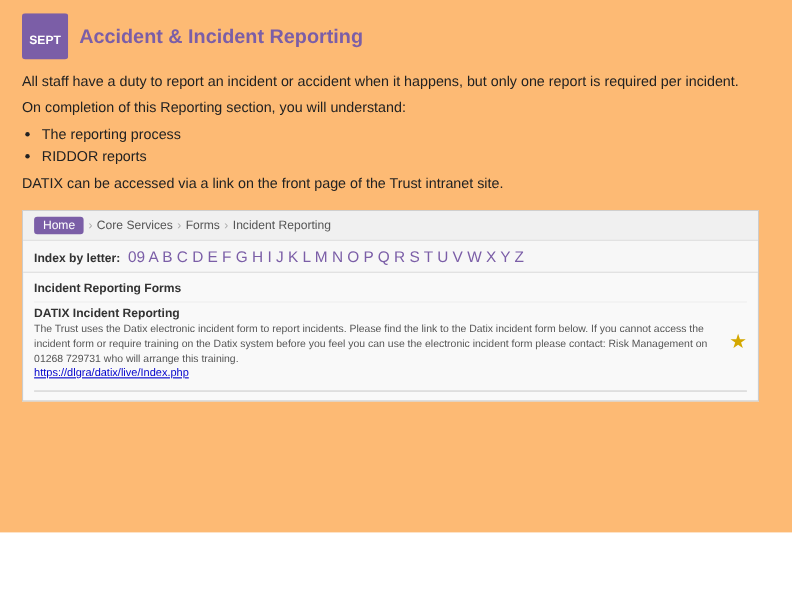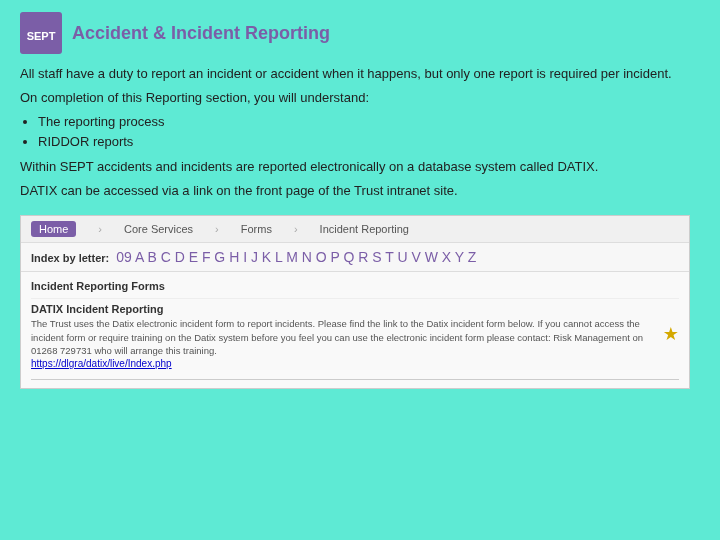--- a/index.html
+++ b/index.html
@@ -7,22 +7,22 @@
       font-family: Arial, sans-serif;
       background: #fff;
       width: 720px;
       height: 540px;
       overflow: hidden;
       font-size: 13px;
       color: #222;
     }
     .page {
       width: 720px;
-      height: 540px;
-      background: #5eead4;
+      height: 484px;
+      background: #fdba74;
       padding: 12px 20px;
     }
     .header {
       display: flex;
       align-items: center;
       margin-bottom: 10px;
     }
     .logo {
       width: 42px;
       height: 42px;
@@ -54,21 +54,21 @@
       background: #f9f9f9;
       margin-top: 14px;
       padding: 0;
       width: 670px;
     }
     .breadcrumb-bar {
       background: #f0f0f0;
       padding: 5px 10px;
       display: flex;
       align-items: center;
-      gap: 22px;
+      gap: 4px;
       font-size: 11px;
       color: #555;
       border-bottom: 1px solid #ddd;
     }
     .breadcrumb-home {
       background: #7B5EA7;
       color: #fff;
       padding: 2px 8px;
       border-radius: 3px;
       font-size: 11px;
@@ -164,21 +164,20 @@
   </div>
 
   <p class="body-text">All staff have a duty to report an incident or accident when it happens, but only one report is required per incident.</p>
   <p class="body-text">On completion of this Reporting section, you will understand:</p>
 
   <ul class="bullet-list">
     <li>The reporting process</li>
     <li>RIDDOR reports</li>
   </ul>
 
-  <p class="body-text">Within SEPT accidents and incidents are reported electronically on a database system called DATIX.</p>
   <p class="body-text">DATIX can be accessed via a link on the front page of the Trust intranet site.</p>
 
   <div class="screenshot-box">
 
     <div class="breadcrumb-bar">
       <span class="breadcrumb-home">Home</span>
       <span class="breadcrumb-sep">›</span>
       <span class="breadcrumb-item">Core Services</span>
       <span class="breadcrumb-sep">›</span>
       <span class="breadcrumb-item">Forms</span>

